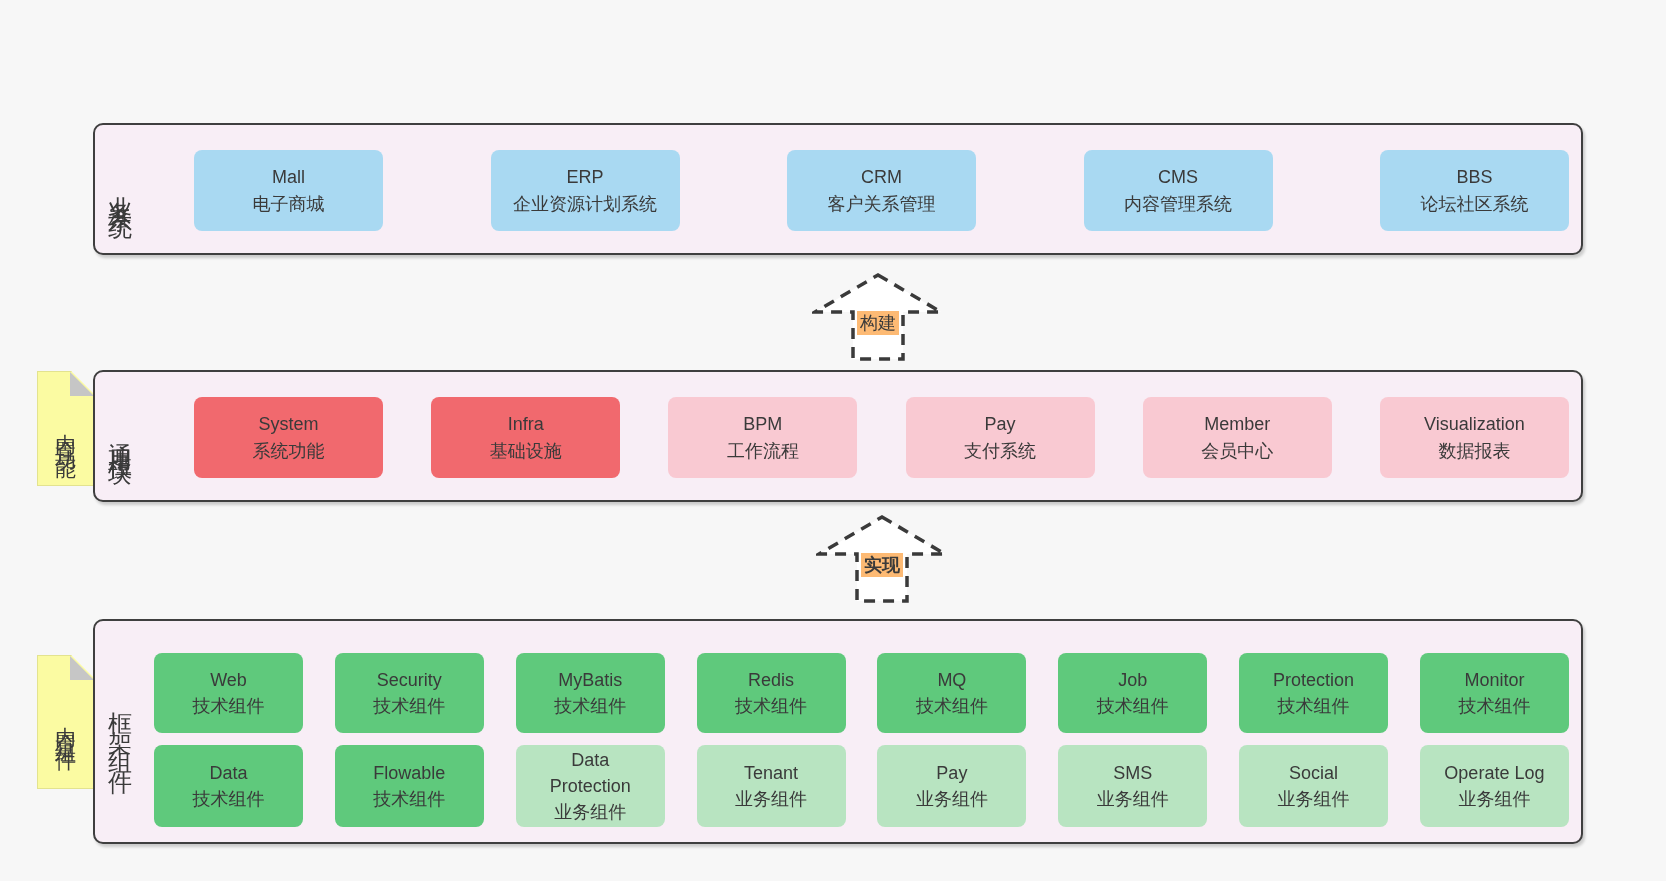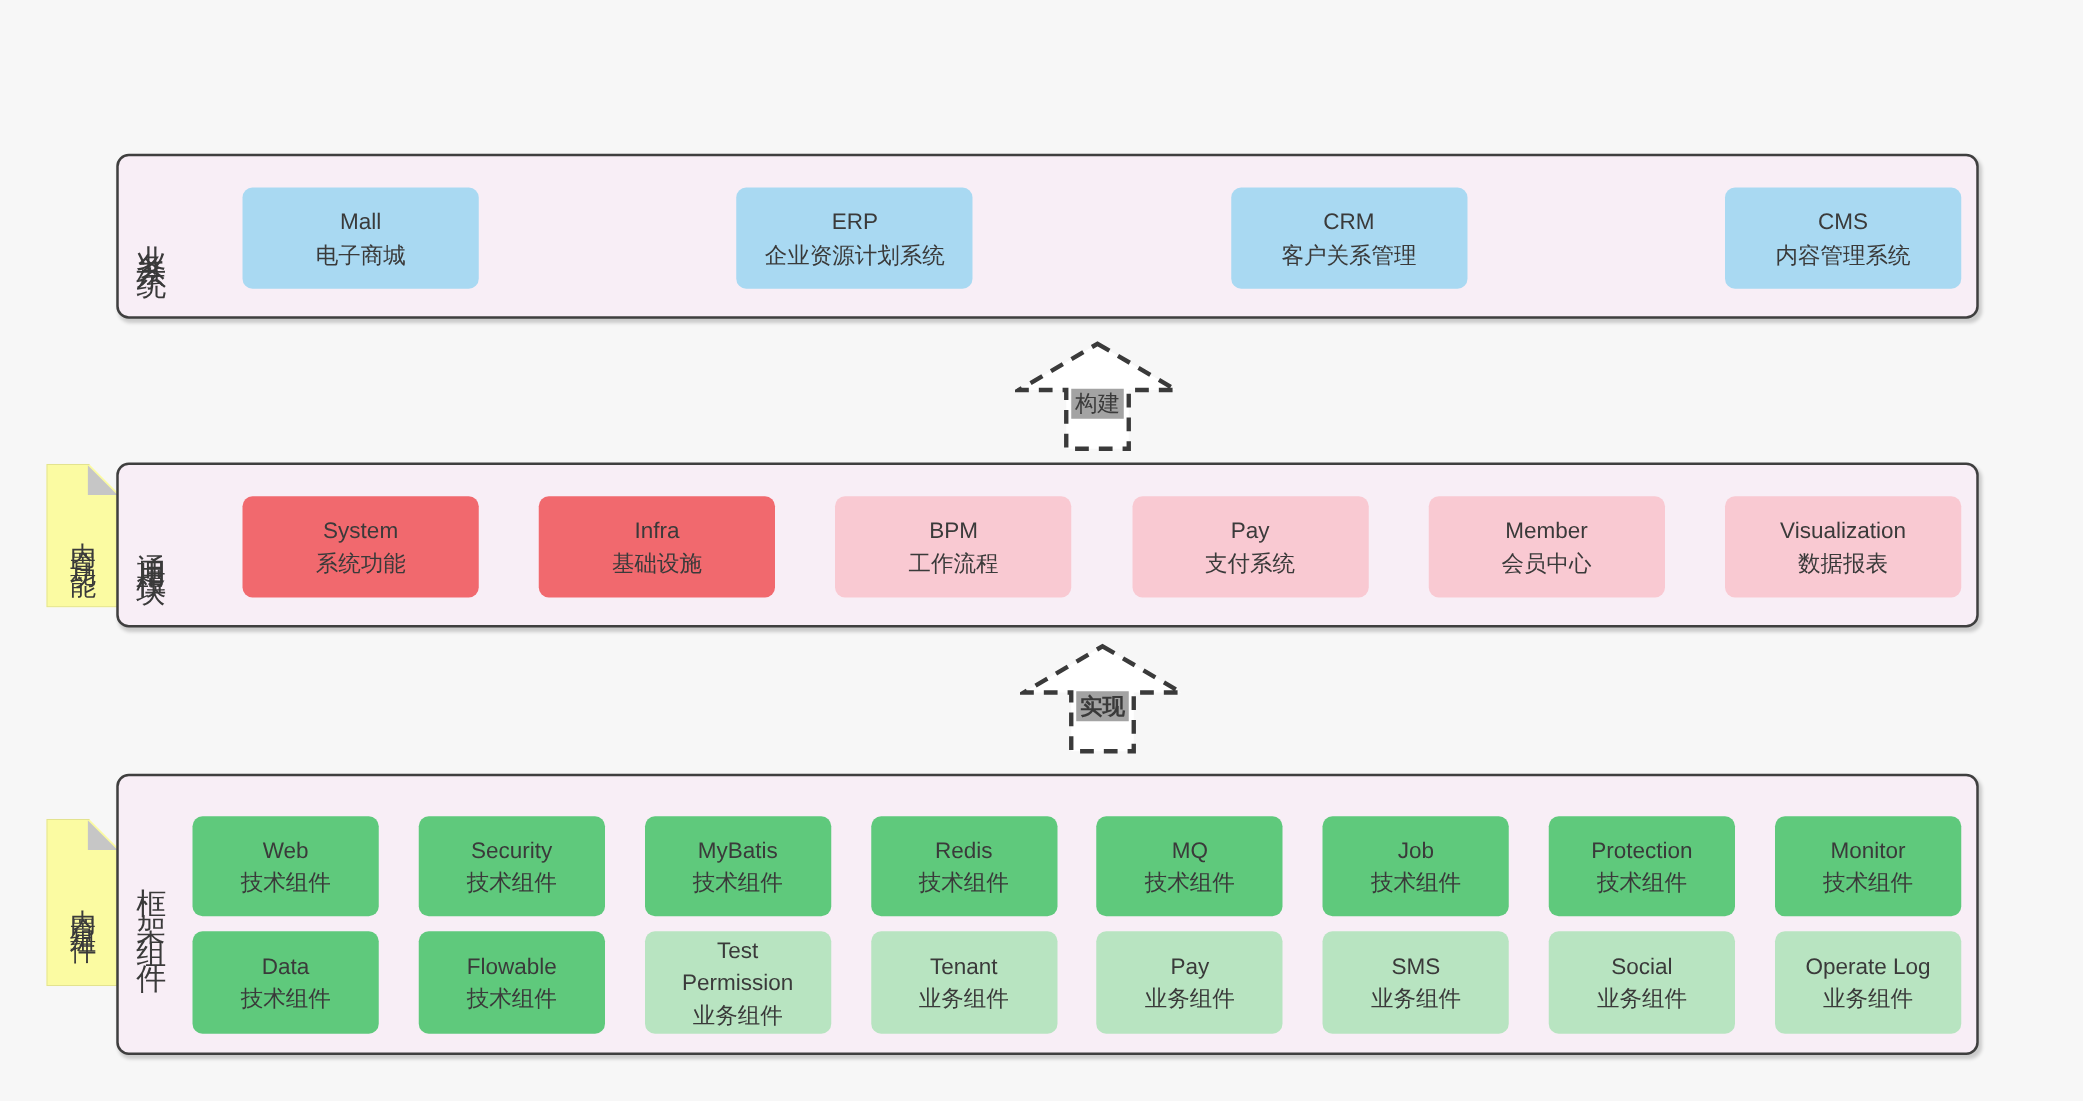--- a/index.html
+++ b/index.html
@@ -61,21 +61,21 @@
   .b-lgreen{background:var(--green_light);}
   .wrap-narrow{max-width:100px;}
 
   
   .arrow{position:absolute;width:132px;height:90px;z-index:1;}
   .arrow-1{left:812px;top:272px;}
   .arrow-2{left:816px;top:514px;font-weight:bold;}
   .arrow svg{position:absolute;inset:0;width:100%;height:100%;}
   .arrow-label{
     position:absolute;top:39px;left:50%;transform:translateX(-50%);
-    background:#a3a3a3;padding:0 3px;font-size:18px;color:var(--text);
+    background:#fdba74;padding:0 3px;font-size:18px;color:var(--text);
     z-index:2;white-space:nowrap;
   }
 
   
   .sticky{
     position:absolute;left:37px;width:58px;
     background:var(--yellow);
     border:1px solid #e3e38f;
     clip-path:polygon(0 0,calc(100% - 24px) 0,100% 24px,100% 100%,0 100%);
     z-index:1;
@@ -111,20 +111,24 @@
         <div>企业资源计划系统</div>
       </div>
       <div class="box b-blue">
         <div>CRM</div>
         <div>客户关系管理</div>
       </div>
       <div class="box b-blue">
         <div>CMS</div>
         <div>内容管理系统</div>
       </div>
+      <div class="box b-blue">
+        <div>BBS</div>
+        <div>论坛社区系统</div>
+      </div>
     </div>
   </section>
 
   <div class="arrow arrow-1">
     <svg viewBox="0 0 132 90">
       <path d="M66 3 L129 40 L91 40 L91 87 L41 87 L41 40 L3 40 Z" fill="#ffffff" stroke="#3a3a3a" stroke-width="3.5" stroke-dasharray="11 8"></path>
     </svg>
     <span class="arrow-label">构建</span>
   </div>
 
@@ -216,21 +220,21 @@
     <div class="row row-8 row-2">
       <div class="box b-green">
         <div>Data</div>
         <div>技术组件</div>
       </div>
       <div class="box b-green">
         <div>Flowable</div>
         <div>技术组件</div>
       </div>
       <div class="box b-lgreen">
-        <div class="wrap-narrow">Test Permission</div>
+        <div class="wrap-narrow">Data Protection</div>
         <div>业务组件</div>
       </div>
       <div class="box b-lgreen">
         <div>Tenant</div>
         <div>业务组件</div>
       </div>
       <div class="box b-lgreen">
         <div>Pay</div>
         <div>业务组件</div>
       </div>

